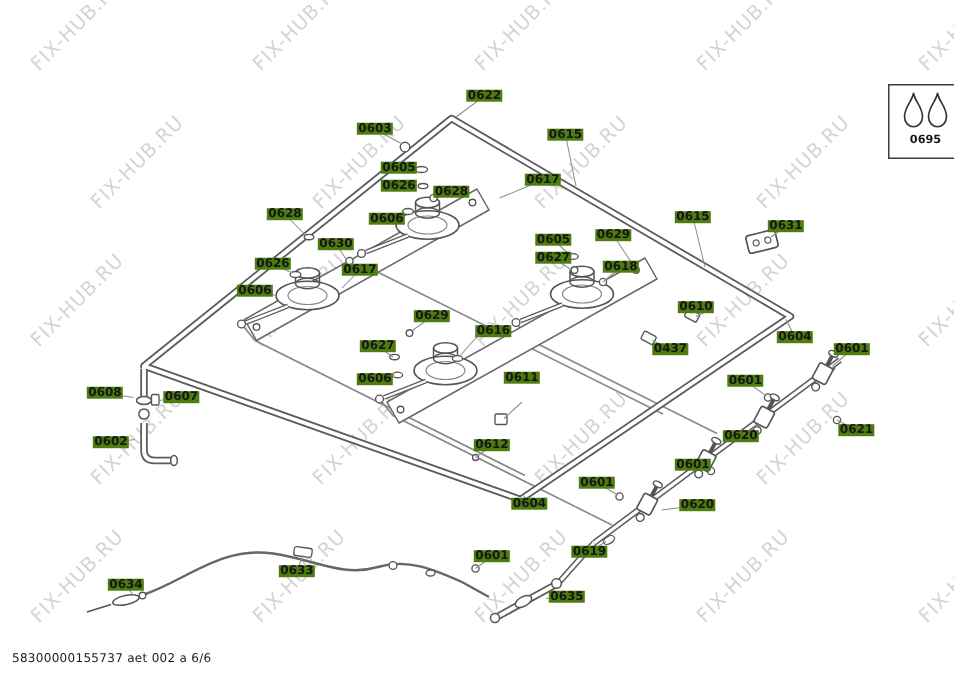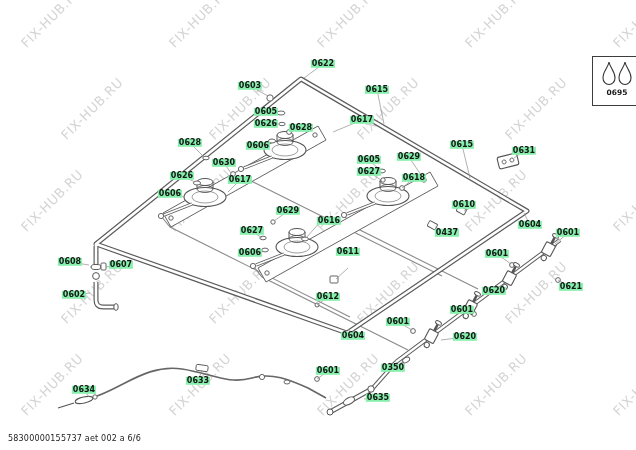--- a/index.html
+++ b/index.html
@@ -7,21 +7,21 @@
   body{font-family:"DejaVu Sans","Liberation Sans",sans-serif}
   .page{position:relative;width:636px;height:450px;background:#fff;overflow:hidden}
   .wm-layer{position:absolute;inset:0;z-index:1;pointer-events:none}
   .wm{position:absolute;color:#d4d4d4;font-size:13px;letter-spacing:.6px;white-space:nowrap;
       transform:rotate(-45deg);transform-origin:left top}
   svg.drawing{position:absolute;left:0;top:0;z-index:2}
   svg.leaders{position:absolute;left:0;top:0;z-index:3}
   .leaders line{stroke:#8f8f8f;stroke-width:.7}
   .label-layer{position:absolute;inset:0;z-index:4;pointer-events:none}
   .plabel{position:absolute;transform:translate(-50%,-50%);font-size:8px;font-weight:bold;
-          color:#161616;background:#86efac;padding:0 1px;line-height:1.05}
+          color:#161616;background:#4d7c0f;padding:0 1px;line-height:1.05}
   .flame-box{position:absolute;left:592px;top:56px;width:50px;height:50px;border:1.2px solid #3d3d3d;
              background:#fff;z-index:5;display:flex;flex-direction:column;align-items:center;padding-top:4px}
   .flame-label{font-size:7.5px;font-weight:bold;color:#161616;margin-top:1px}
   .footer{position:absolute;left:8px;bottom:7px;font-size:8px;color:#1c1c1c;z-index:5;letter-spacing:.2px}
 </style>
 </head>
 <body>
 
 <div class="page">
 
@@ -270,21 +270,21 @@
       <div class="plabel" style="left: 497px; top: 254px;">0601</div>
       <div class="plabel" style="left: 348px; top: 252px;">0611</div>
       <div class="plabel" style="left: 74px; top: 295px;">0602</div>
       <div class="plabel" style="left: 494px; top: 291px;">0620</div>
       <div class="plabel" style="left: 571px; top: 287px;">0621</div>
       <div class="plabel" style="left: 328px; top: 297px;">0612</div>
       <div class="plabel" style="left: 462px; top: 310px;">0601</div>
       <div class="plabel" style="left: 398px; top: 322px;">0601</div>
       <div class="plabel" style="left: 353px; top: 336px;">0604</div>
       <div class="plabel" style="left: 465px; top: 337px;">0620</div>
-      <div class="plabel" style="left: 393px; top: 368px;">0350</div>
+      <div class="plabel" style="left: 393px; top: 368px;">0619</div>
       <div class="plabel" style="left: 328px; top: 371px;">0601</div>
       <div class="plabel" style="left: 198px; top: 381px;">0633</div>
       <div class="plabel" style="left: 84px; top: 390px;">0634</div>
       <div class="plabel" style="left: 378px; top: 398px;">0635</div>
     </div>
 
   <div class="flame-box">
     <svg width="30" height="26" viewBox="0 0 30 26">
       <path d="M7 1 C8 7 13 10 13 17 A6 6.5 0 1 1 1 17 C1 10 6 7 7 1 Z" fill="none" stroke="#333" stroke-width="1.1"></path>
       <path d="M23 1 C24 7 29 10 29 17 A6 6.5 0 1 1 17 17 C17 10 22 7 23 1 Z" fill="none" stroke="#333" stroke-width="1.1"></path>

